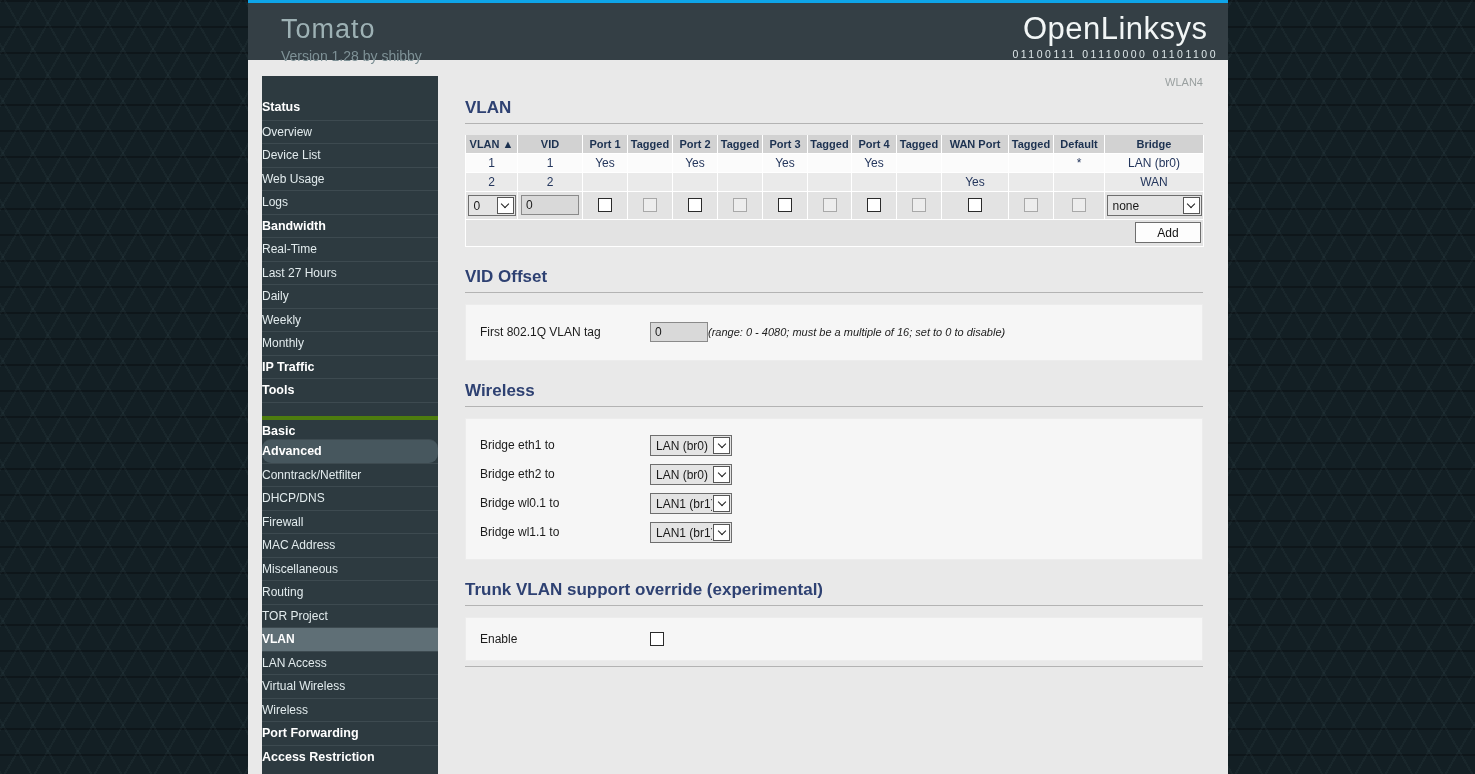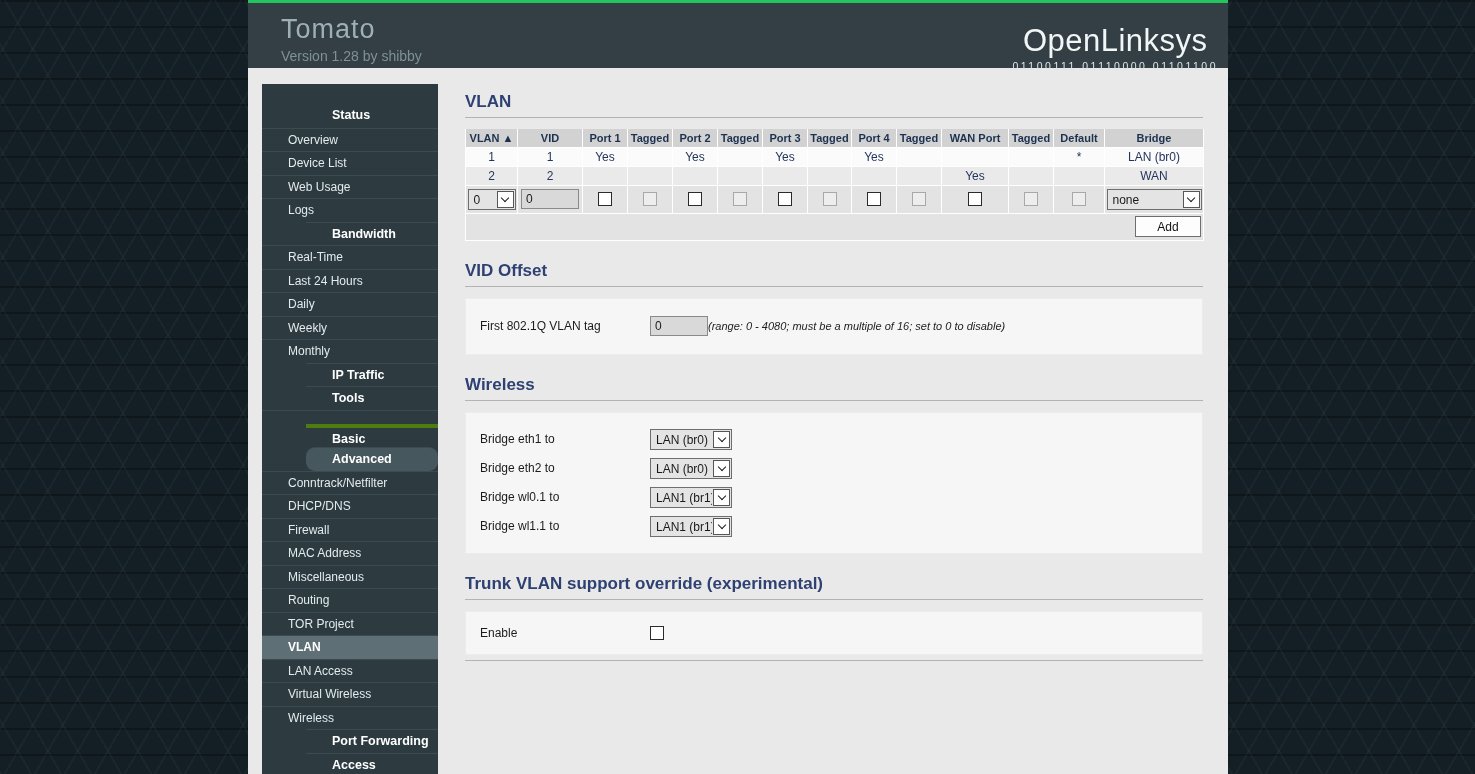--- a/index.html
+++ b/index.html
@@ -8,34 +8,34 @@
     font-family:"Liberation Sans", sans-serif;
     background-color:#131f24;
     background-image:
       repeating-linear-gradient(120deg, rgba(100,135,145,0.07) 0 2px, transparent 2px 26px),
       repeating-linear-gradient(60deg, rgba(100,135,145,0.07) 0 2px, transparent 2px 26px),
       repeating-linear-gradient(180deg, rgba(0,0,0,0.28) 0 2px, transparent 2px 26px);
   }
   .wrapper { position:absolute; left:248px; top:0; width:980px; height:774px; background:#e9e9e9; }
 
   
-  .header { height:68px; background:#343f45; border-top:3px solid #22c55e; position:relative; }
+  .header { height:60px; background:#343f45; border-top:3px solid #0ea5e9; position:relative; }
   .brand { position:absolute; left:33px; top:11px; }
   .brand-name { font-size:27px; color:#9db1b4; letter-spacing:1px; }
   .brand-version { font-size:14px; color:#7e9196; margin-top:3px; }
-  .ol-logo { position:absolute; right:10px; top:20px; text-align:center; }
+  .ol-logo { position:absolute; right:10px; top:8px; text-align:center; }
   .ol-name { font-size:31px; color:#f2f6f6; letter-spacing:0.5px; }
   .ol-binary { font-size:10.5px; color:#dde6e8; letter-spacing:2.5px; margin-top:1px; white-space:nowrap; }
 
   .content { display:flex; align-items:flex-start; }
 
   
   .sidebar { margin:16px 0 0 14px; width:176px; background:#2d3a40; padding-top:20px; height:758px; }
-  .nav-item { font-size:12px; color:#e2ebed; line-height:23px; height:23.5px; padding-left:26px; cursor:pointer; }
-  .nav-item.cat { font-weight:bold; color:#ffffff; font-size:12.5px;margin-left:44px; }
+  .nav-item { font-size:12px; color:#e2ebed; line-height:23px; height:23.5px; cursor:pointer; }
+  .nav-item.cat { font-weight:bold; color:#ffffff; font-size:12.5px; }
   .nav-item + .nav-item { border-top:1px solid #3d4a50; }
   .nav-spacer { height:14px; border-top:1px solid #3d4a50; }
   .nav-spacer + .nav-item { border-top:4px solid #4d7c0f; }
   .nav-item.active { background:#47575e;border-radius:9px; }
   .nav-item.selected { background:#5f6f76; font-weight:bold; color:#fff; }
 
   
   .main { margin-left:27px; width:738px; padding-top:16px; }
   .page-id { text-align:right; font-size:11px; color:#9aa0a0; height:14px; }
   .section-title { font-size:17px; font-weight:bold; color:#2e4172; margin-top:8px; }
@@ -91,21 +91,21 @@
 
   <div class="content">
     <div class="sidebar">
         <div class="nav-item cat">Status</div>
         <div class="nav-item sub">Overview</div>
         <div class="nav-item sub">Device List</div>
         <div class="nav-item sub">Web Usage</div>
         <div class="nav-item sub">Logs</div>
         <div class="nav-item cat">Bandwidth</div>
         <div class="nav-item sub">Real-Time</div>
-        <div class="nav-item sub">Last 24 Hours</div>
+        <div class="nav-item sub">Last 27 Hours</div>
         <div class="nav-item sub">Daily</div>
         <div class="nav-item sub">Weekly</div>
         <div class="nav-item sub">Monthly</div>
         <div class="nav-item cat">IP Traffic</div>
         <div class="nav-item cat">Tools</div>
         <div class="nav-spacer"></div>
         <div class="nav-item cat">Basic</div>
         <div class="nav-item cat active">Advanced</div>
         <div class="nav-item sub">Conntrack/Netfilter</div>
         <div class="nav-item sub">DHCP/DNS</div>
@@ -116,20 +116,21 @@
         <div class="nav-item sub">TOR Project</div>
         <div class="nav-item sub selected">VLAN</div>
         <div class="nav-item sub">LAN Access</div>
         <div class="nav-item sub">Virtual Wireless</div>
         <div class="nav-item sub">Wireless</div>
         <div class="nav-item cat">Port Forwarding</div>
         <div class="nav-item cat">Access Restriction</div>
       </div>
 
     <div class="main">
+      <div class="page-id">WLAN4</div>
 
       <div class="section-title">VLAN</div>
       <div class="rule"></div>
       <table class="vlan">
         <thead>
             <tr>
               <th style="width: 52px;">VLAN ▲</th>
               <th style="width: 65px;">VID</th>
               <th style="width: 45px;">Port 1</th>
               <th style="width: 45px;">Tagged</th>

